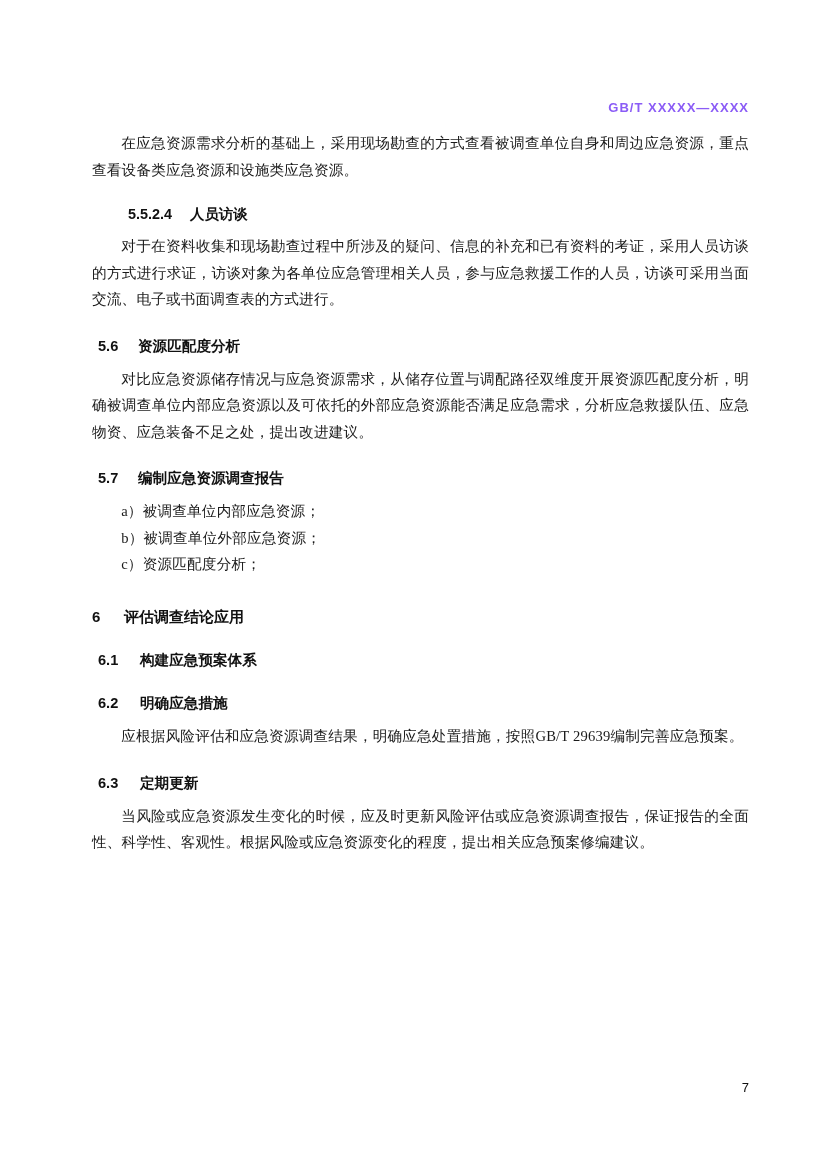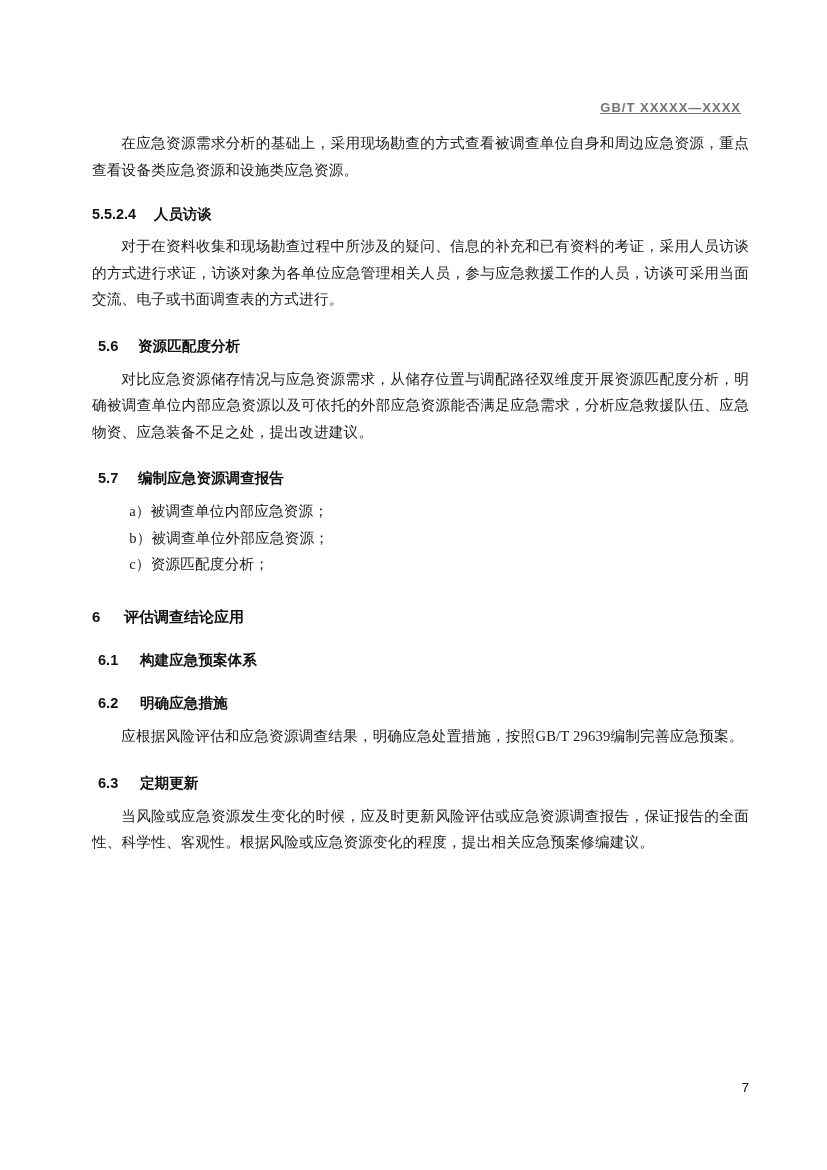--- a/index.html
+++ b/index.html
@@ -20,27 +20,26 @@
   .content {
     position: absolute;
     left: 88px;
     right: 78px;
     top: 0;
     bottom: 0;
   }
   .header {
     position: absolute;
     top: 100px;
-    right: 8px;
+    right: 0;
     font-family: "Liberation Sans", "DejaVu Sans", sans-serif;
     font-size: 13px;
     letter-spacing: 1px;
     font-weight: 600;
-    color: #737373;
-    text-decoration: underline;
+    color: #8b5cf6;
   }
   .body-area {
     position: absolute;
     top: 130px;
     left: 4px;
     right: 0;
   }
   p.para {
     margin: 0 0 0 0;
     text-indent: 2em;
@@ -53,37 +52,38 @@
   .h4, .h3, .h2 {
     font-family: "Liberation Sans", "DejaVu Sans", sans-serif;
     font-weight: 700;
     color: #111;
     margin: 0;
   }
   .h4 {
     font-size: 14.4px;
     margin-top: 22px;
     margin-bottom: 9px;
+    margin-left: 36px;
   }
   .h3 {
     font-size: 14.6px;
     margin-top: 24px;
     margin-bottom: 10px;
   }
   .h2 {
     font-size: 15px;
     margin-top: 30px;
     margin-bottom: 18px;
   }
   .h4 .num { display: inline-block; min-width: 62px; }
   .h3 .num { display: inline-block; min-width: 40px; margin-left: 6px; }
   .h2 .num { display: inline-block; min-width: 32px; }
   .h3.sub .num { display: inline-block; min-width: 42px; }
   .list {
-    margin: 8px;
+    margin: 0;
     padding: 0;
     list-style: none;
   }
   .list li {
     font-size: 14.6px;
     line-height: 1.82;
     text-indent: 2em;
     letter-spacing: 0.2px;
   }
   .pagenum {

